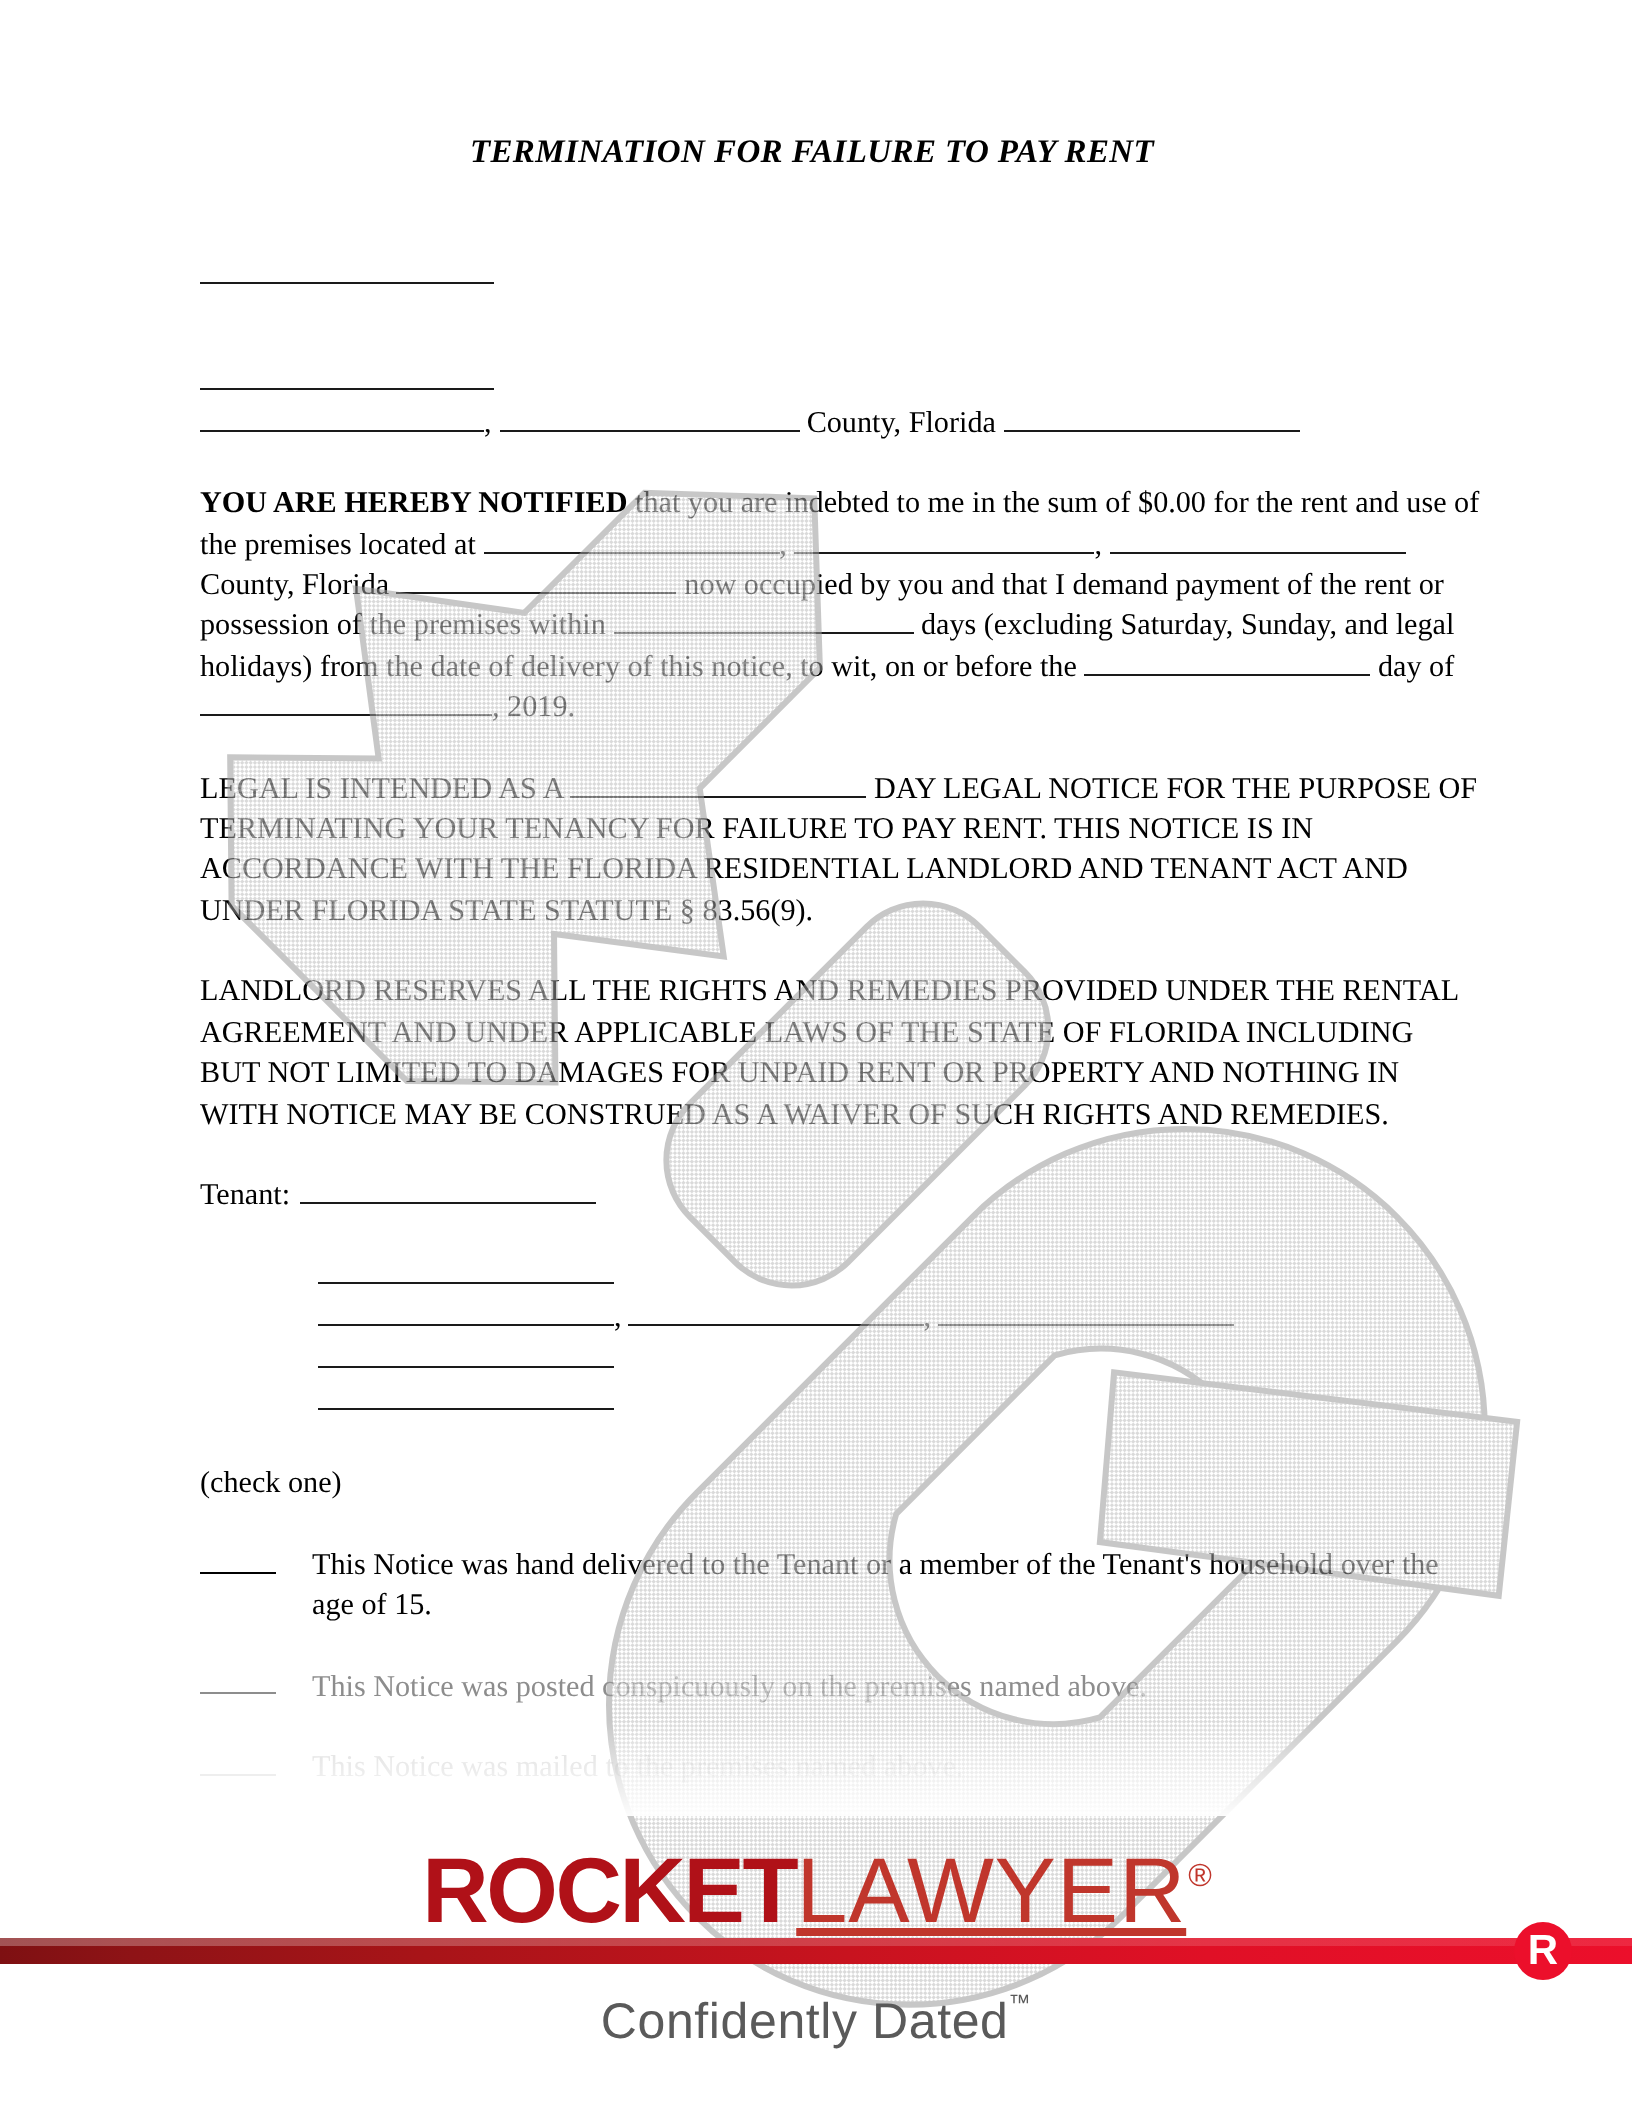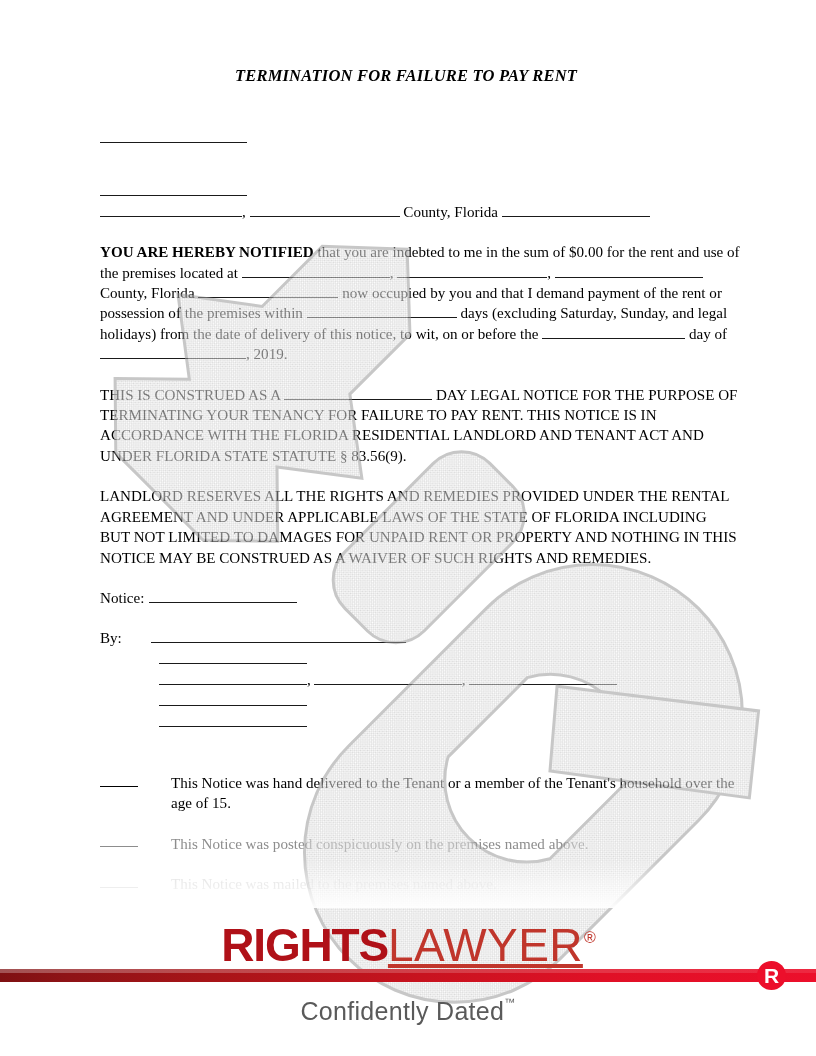--- a/index.html
+++ b/index.html
@@ -90,21 +90,21 @@
     display: flex;
     align-items: flex-start;
   }
   .check-blank {
     flex: 0 0 auto;
     width: 38px;
     border-bottom: 1.3px solid currentColor;
     height: 0.85em;
     margin-right: 18px;
   }
-  .check-text { flex: 1 1 auto; margin-left: 15px; }
+  .check-text { flex: 1 1 auto; }
 
   .fade2 { color: #8d8d8d; }
   .fade3 { color: #d8d8d8; }
 
   
   #footer {
     position: absolute;
     left: 0;
     top: 900px;
     width: 816px;
@@ -232,53 +232,51 @@
 
       <div class="para-gap"></div>
 
       <div class="para">
         <b>YOU ARE HEREBY NOTIFIED</b><span> that you are indebted to me in the sum of </span><span>$0.00</span><span> for the rent and use of the premises located at </span><span class="blankline" style="width:148px"></span><span>, </span><span class="blankline" style="width:150px"></span><span>, </span><span class="blankline" style="width:148px"></span><span> County, Florida </span><span class="blankline" style="width:140px"></span><span> now occupied by you and that I demand payment of the rent or possession of the premises within </span><span class="blankline" style="width:150px"></span><span> days (excluding Saturday, Sunday, and legal holidays) from the date of delivery of this notice, to wit, on or before the </span><span class="blankline" style="width:143px"></span><span> day of </span><span class="blankline" style="width:146px"></span><span>, </span><span>2019</span><span>.</span>
       </div>
 
       <div class="para-gap"></div>
 
       <div class="para caps">
-        <span>THIS IS CONSTRUED AS A </span><span class="blankline" style="width:148px"></span><span> DAY LEGAL NOTICE FOR THE PURPOSE OF TERMINATING YOUR TENANCY FOR FAILURE TO PAY RENT. THIS NOTICE IS IN ACCORDANCE WITH THE FLORIDA RESIDENTIAL LANDLORD AND TENANT ACT AND UNDER FLORIDA STATE STATUTE § 83.56(9).</span>
-      </div>
-
-      <div class="para-gap"></div>
-
-      <div class="para caps">LANDLORD RESERVES ALL THE RIGHTS AND REMEDIES PROVIDED UNDER THE RENTAL AGREEMENT AND UNDER APPLICABLE LAWS OF THE STATE OF FLORIDA INCLUDING BUT NOT LIMITED TO DAMAGES FOR UNPAID RENT OR PROPERTY AND NOTHING IN THIS NOTICE MAY BE CONSTRUED AS A WAIVER OF SUCH RIGHTS AND REMEDIES.</div>
+        <span>LEGAL IS INTENDED AS A </span><span class="blankline" style="width:148px"></span><span> DAY LEGAL NOTICE FOR THE PURPOSE OF TERMINATING YOUR TENANCY FOR FAILURE TO PAY RENT. THIS NOTICE IS IN ACCORDANCE WITH THE FLORIDA RESIDENTIAL LANDLORD AND TENANT ACT AND UNDER FLORIDA STATE STATUTE § 83.56(9).</span>
+      </div>
+
+      <div class="para-gap"></div>
+
+      <div class="para caps">LANDLORD RESERVES ALL THE RIGHTS AND REMEDIES PROVIDED UNDER THE RENTAL AGREEMENT AND UNDER APPLICABLE LAWS OF THE STATE OF FLORIDA INCLUDING BUT NOT LIMITED TO DAMAGES FOR UNPAID RENT OR PROPERTY AND NOTHING IN WITH NOTICE MAY BE CONSTRUED AS A WAIVER OF SUCH RIGHTS AND REMEDIES.</div>
 
       <div class="para-gap"></div>
 
       <div class="para">
-        <span>Notice:</span><span class="blankline" style="width:148px;margin-left:5px"></span>
-      </div>
-
-      <div class="para-gap"></div>
-
-      <div class="para">
-        <span>By:</span><span class="blankline" style="width:255px;margin-left:29px"></span>
-      </div>
+        <span>Tenant:</span><span class="blankline" style="width:148px;margin-left:5px"></span>
+      </div>
+
+      <div class="para-gap"></div>
+
       <div class="byrow">
         <span class="blankline" style="width:148px;margin-left:59px"></span>
       </div>
       <div class="byrow">
         <span class="blankline" style="width:148px;margin-left:59px"></span><span>,</span><span class="blankline" style="width:148px;margin-left:3px"></span><span>,</span><span class="blankline" style="width:148px;margin-left:3px"></span>
       </div>
       <div class="byrow">
         <span class="blankline" style="width:148px;margin-left:59px"></span>
       </div>
       <div class="byrow">
         <span class="blankline" style="width:148px;margin-left:59px"></span>
       </div>
 
       <div class="para-gap"></div>
 
+      <div class="para">(check one)</div>
 
       <div class="para-gap"></div>
 
       <div class="check-item">
         <span class="check-blank"></span>
         <span class="check-text">This Notice was hand delivered to the Tenant or a member of the Tenant's household over the age of 15.</span>
       </div>
 
       <div class="para-gap"></div>
 
@@ -347,21 +345,21 @@
       <g fill="url(#hatch)" stroke="#9a9a9a" stroke-width="3">
         <path d="M 330 800 L 395 745 L 520 905 L 452 960 Z"></path>
       </g>
     </g>
   </svg>
 
   <div id="fade-mask"></div>
 
   <div id="footer">
     <div id="logo-wrap">
-      <span class="logo-rocket">RIGHTS</span><span class="logo-lawyer">LAWYER</span><span class="logo-reg">®</span>
+      <span class="logo-rocket">ROCKET</span><span class="logo-lawyer">LAWYER</span><span class="logo-reg">®</span>
     </div>
     <div id="bar"></div>
     <div id="bar-shine"></div>
     <div id="r-badge">R</div>
     <div id="tagline">
       <span>Confidently Dated</span><span class="tm">™</span>
     </div>
   </div>
 
 </div>

